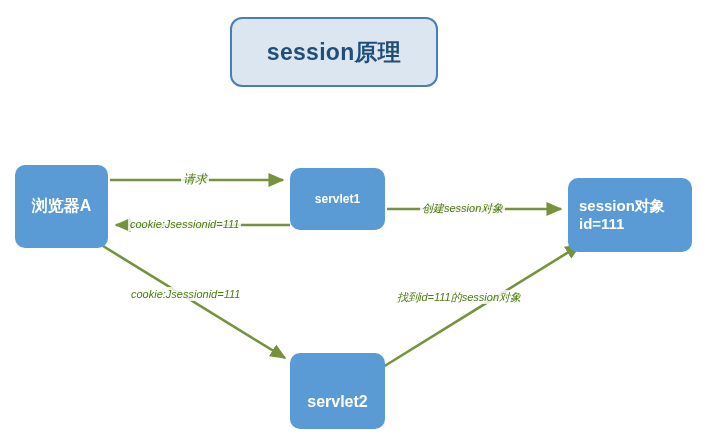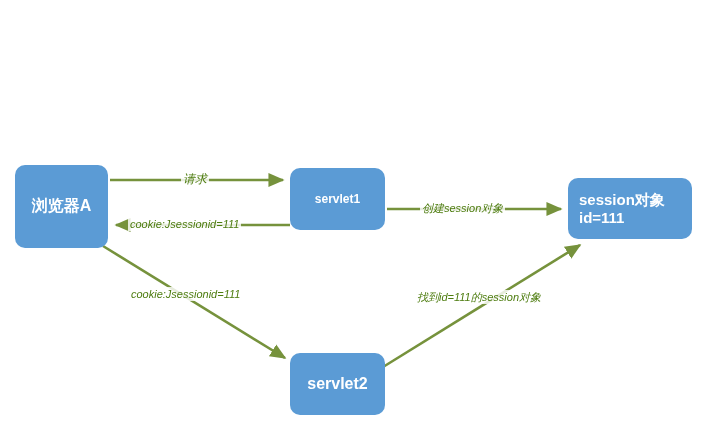--- a/index.html
+++ b/index.html
@@ -77,50 +77,50 @@
     left: 290px;
     top: 168px;
     width: 95px;
     height: 62px;
     font-size: 12px;
   }
   #node-session {
     left: 568px;
     top: 178px;
     width: 124px;
-    height: 61px;
+    height: 74px;
     font-size: 15px;
     padding-left: 11px;
     padding-right: 6px;
   }
   #node-servlet2 {
     left: 290px;
     top: 353px;
     width: 95px;
-    height: 62px;
+    height: 76px;
     font-size: 16px;
-    align-items: flex-start;
+    align-items: center;
     padding-top: 22px;
   }
   .edge-label {
     position: absolute;
     color: #4d7c0f;
     font-style: italic;
     font-size: 11px;
     white-space: nowrap;
     background: rgba(255,255,255,0.82);
     padding: 0 2px;
     z-index: 4;
     line-height: 14px;
   }
   #label-request { left: 181px; top: 172px; font-size: 12px; }
   #label-cookie1 { left: 128px; top: 217px; }
   #label-create-session { left: 420px; top: 201px; }
   #label-cookie2 { left: 129px; top: 287px; }
-  #label-find-session { left: 415px; top: 290px; text-align: center; }
+  #label-find-session { left: 395px; top: 290px; text-align: center; }
 </style>
 </head>
 <body>
 
 <div id="canvas">
 
   <svg class="edges" viewBox="0 0 706 445">
     <defs>
       <marker id="arrowhead" markerWidth="7" markerHeight="7" refX="5.6" refY="3.2" orient="auto" markerUnits="strokeWidth">
         <path d="M0,0.5 L6.2,3.2 L0,5.9 Z" fill="#76923C"></path>
@@ -141,20 +141,23 @@
 
     <g>
       <line x1="103" y1="246" x2="285" y2="358" stroke="#76923C" stroke-width="2.6" marker-end="url(#arrowhead)"></line>
     </g>
 
     <g>
       <line x1="383" y1="367" x2="580" y2="245" stroke="#76923C" stroke-width="2.6" marker-end="url(#arrowhead)"></line>
     </g>
   </svg>
 
+  <div id="title-box">
+    <span class="title-text">session原理</span>
+  </div>
 
   <div class="node node-center" id="node-browser">
     <span class="node-label">浏览器A</span>
   </div>
 
   <div class="node node-center" id="node-servlet1">
     <span class="node-label">servlet1</span>
   </div>
 
   <div class="node node-left" id="node-session">

